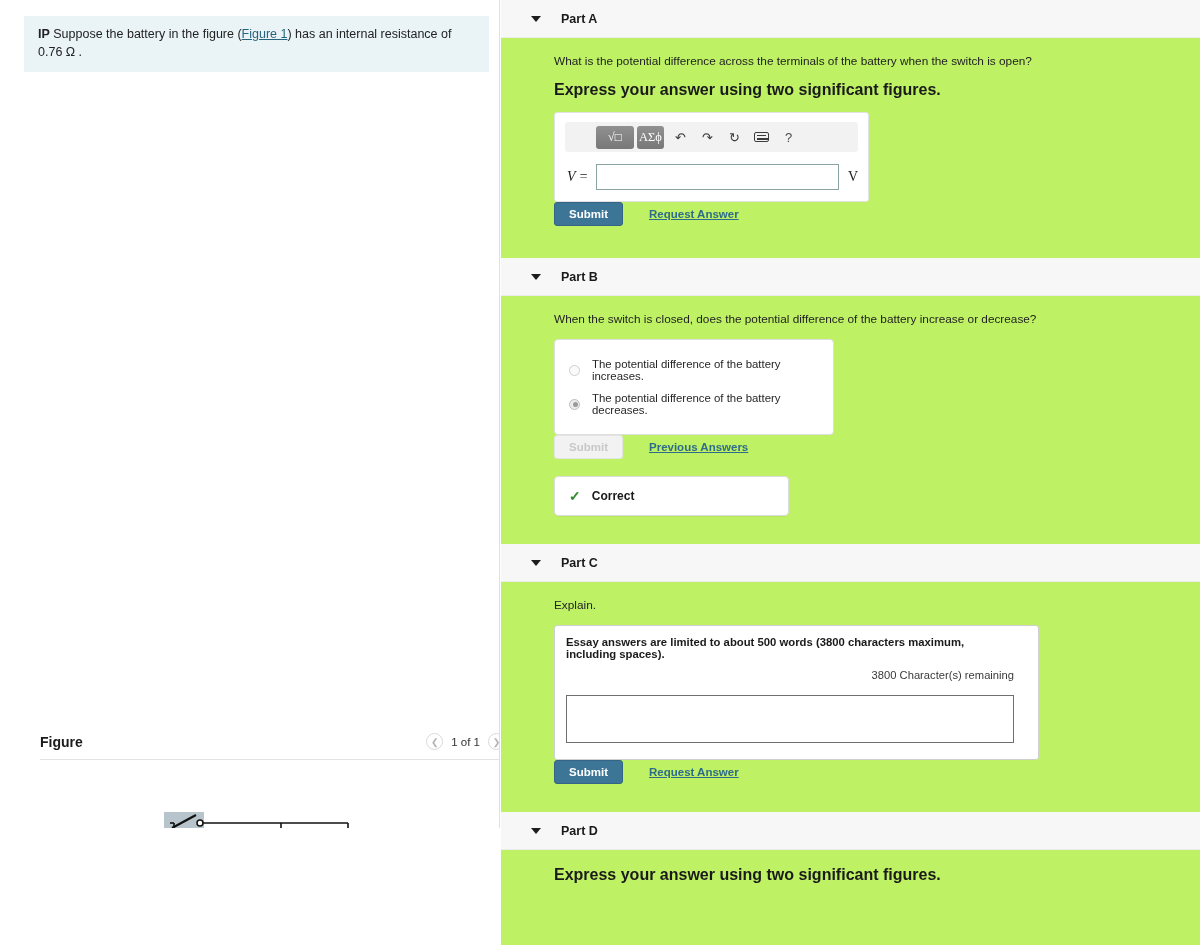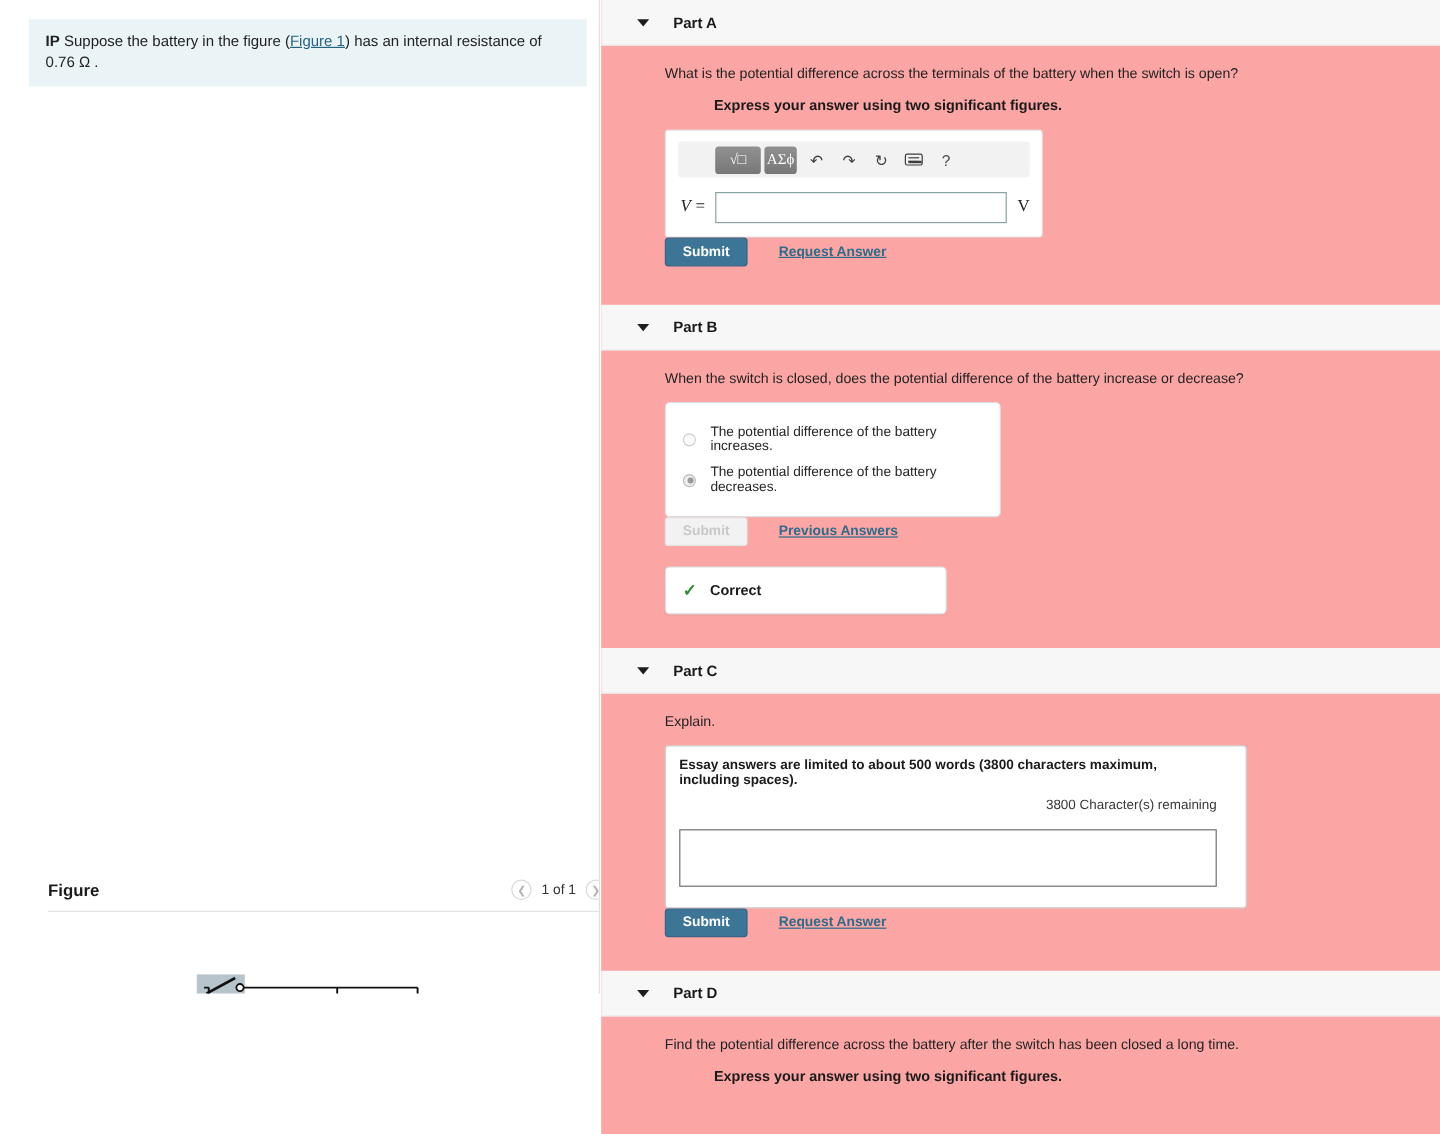--- a/index.html
+++ b/index.html
@@ -62,42 +62,42 @@
   
   .circuit-wrap {
     position: absolute; left: 24px; top: 790px;
     width: 465px; height: 160px;
   }
 
   
   .right-panel {
     position: absolute; left: 501px; top: 0;
     width: 699px; height: 945px;
-    background: #fca5a5; overflow: hidden;
+    background: #bef264; overflow: hidden;
   }
   .part-header {
     background: #f7f7f7;
     border-bottom: 1px solid #ececec;
     height: 38px;
     display: flex; align-items: center;
     padding-left: 30px;
   }
   .caret {
     width: 0; height: 0;
     border-left: 5px solid transparent;
     border-right: 5px solid transparent;
     border-top: 6px solid #1d1d1d;
     margin-right: 20px;
     cursor: pointer;
   }
   .part-title { font-size: 12.5px; font-weight: bold; color: #1a1a1a; }
 
   .part-body { padding: 16px 0 0 53px; }
   .prompt { font-size: 11.8px; color: #222; margin-bottom: 13px; }
-  .prompt-bold { font-size: 12px; color: #1a1a1a; font-weight: bold; margin-bottom: 13px; margin-left: 41px; }
+  .prompt-bold { font-size: 16px; color: #1a1a1a; font-weight: bold; margin-bottom: 13px; }
 
   
   .answer-box {
     width: 315px;
     border: 1px solid #e2e2e2;
     border-radius: 3px;
     background: #fff;
     padding: 9px 10px 11px 10px;
   }
   .tool-strip {
@@ -414,19 +414,18 @@
         <button class="submit-btn">Submit</button>
         <span class="link-action">Request Answer</span>
       </div>
     </div>
 
     <div class="part-header" style="margin-top:28px">
       <div class="caret"></div>
       <div class="part-title">Part D</div>
     </div>
     <div class="part-body">
-      <div class="prompt">Find the potential difference across the battery after the switch has been closed a long time.</div>
       <div class="prompt-bold">Express your answer using two significant figures.</div>
 
     </div>
 
   </div>
 </div>
 
 </body></html>

